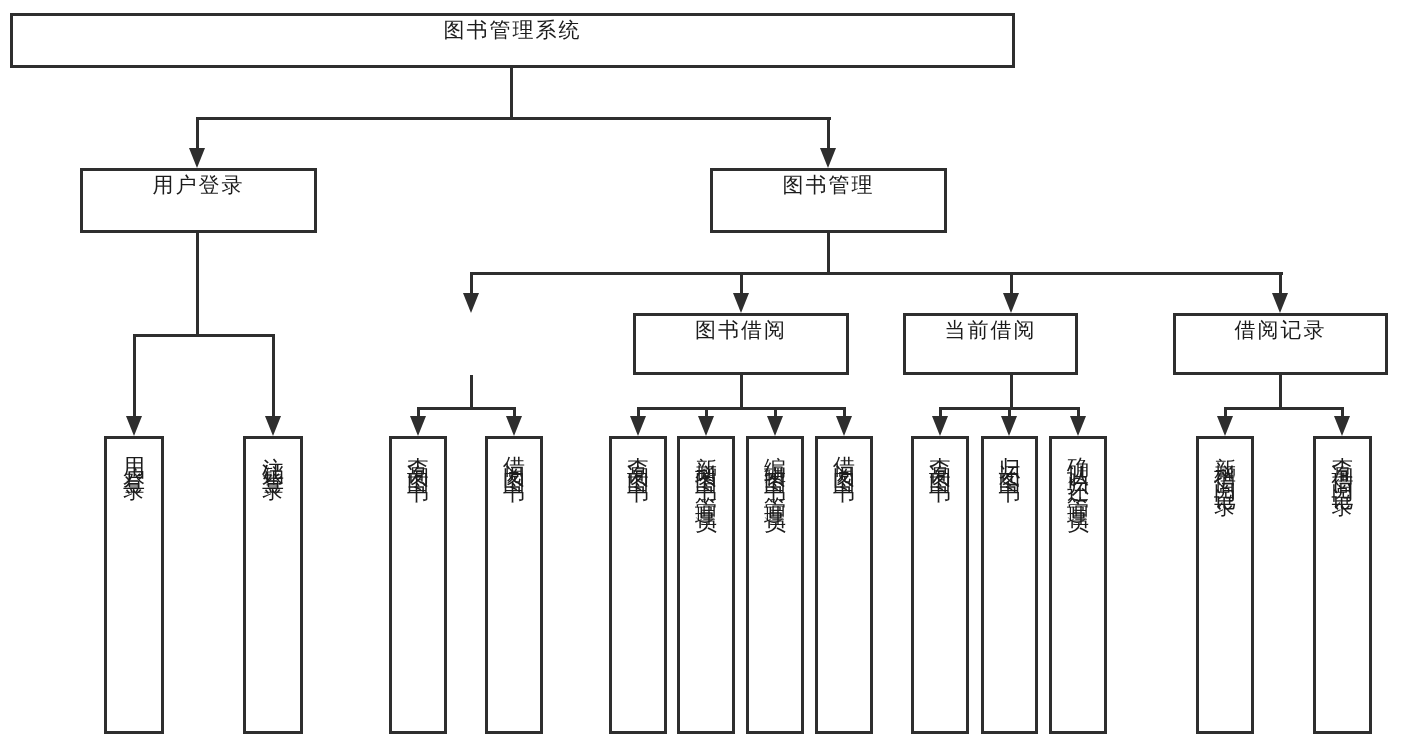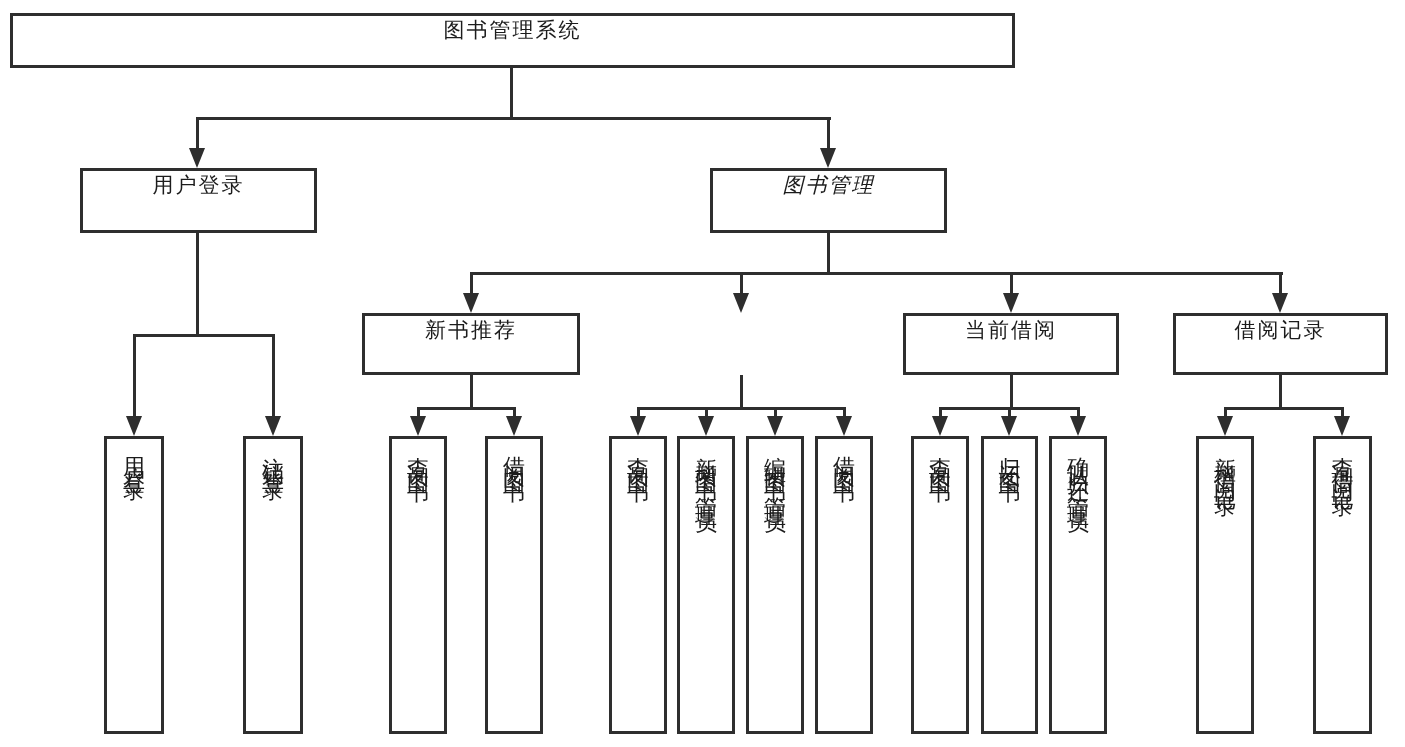--- a/index.html
+++ b/index.html
@@ -78,21 +78,21 @@
   <div class="vline" style="left:510px; top:68px; height:52px;"></div>
   <div class="hline" style="left:196px; top:117px; width:635px;"></div>
   <div class="vline" style="left:196px; top:117px; height:34px;"></div>
   <div class="vline" style="left:827px; top:117px; height:34px;"></div>
   <div class="arrow" style="left:189px; top:148px;"></div>
   <div class="arrow" style="left:820px; top:148px;"></div>
 
   <div class="box" style="left:80px; top:168px; width:237px; height:65px;">
     <span class="hlabel">用户登录</span>
   </div>
-  <div class="box" style="left:710px; top:168px; width:237px; height:65px;font-style:italic;">
+  <div class="box" style="left:710px; top:168px; width:237px; height:65px;">
     <span class="hlabel">图书管理</span>
   </div>
 
   <div class="vline" style="left:196px; top:233px; height:101px;"></div>
   <div class="hline" style="left:133px; top:334px; width:142px;"></div>
   <div class="vline" style="left:133px; top:334px; height:84px;"></div>
   <div class="vline" style="left:272px; top:334px; height:84px;"></div>
   <div class="arrow" style="left:126px; top:416px;"></div>
   <div class="arrow" style="left:265px; top:416px;"></div>
 
@@ -100,24 +100,24 @@
   <div class="hline" style="left:470px; top:272px; width:813px;"></div>
   <div class="vline" style="left:470px; top:272px; height:24px;"></div>
   <div class="vline" style="left:740px; top:272px; height:24px;"></div>
   <div class="vline" style="left:1010px; top:272px; height:24px;"></div>
   <div class="vline" style="left:1279px; top:272px; height:24px;"></div>
   <div class="arrow" style="left:463px; top:293px;"></div>
   <div class="arrow" style="left:733px; top:293px;"></div>
   <div class="arrow" style="left:1003px; top:293px;"></div>
   <div class="arrow" style="left:1272px; top:293px;"></div>
 
-  <div class="box" style="left:362px; top:313px; width:218px; height:62px;">
-    <span class="hlabel">新书推荐</span>
-  </div>
-  <div class="box" style="left:903px; top:313px; width:216px; height:62px;">
+  <div class="box" style="left:633px; top:313px; width:216px; height:62px;">
+    <span class="hlabel">图书借阅</span>
+  </div>
+  <div class="box" style="left:903px; top:313px; width:175px; height:62px;">
     <span class="hlabel">当前借阅</span>
   </div>
   <div class="box" style="left:1173px; top:313px; width:215px; height:62px;">
     <span class="hlabel">借阅记录</span>
   </div>
 
   <div class="vline" style="left:470px; top:375px; height:32px;"></div>
   <div class="hline" style="left:417px; top:407px; width:99px;"></div>
   <div class="vline" style="left:417px; top:407px; height:11px;"></div>
   <div class="vline" style="left:513px; top:407px; height:11px;"></div>

